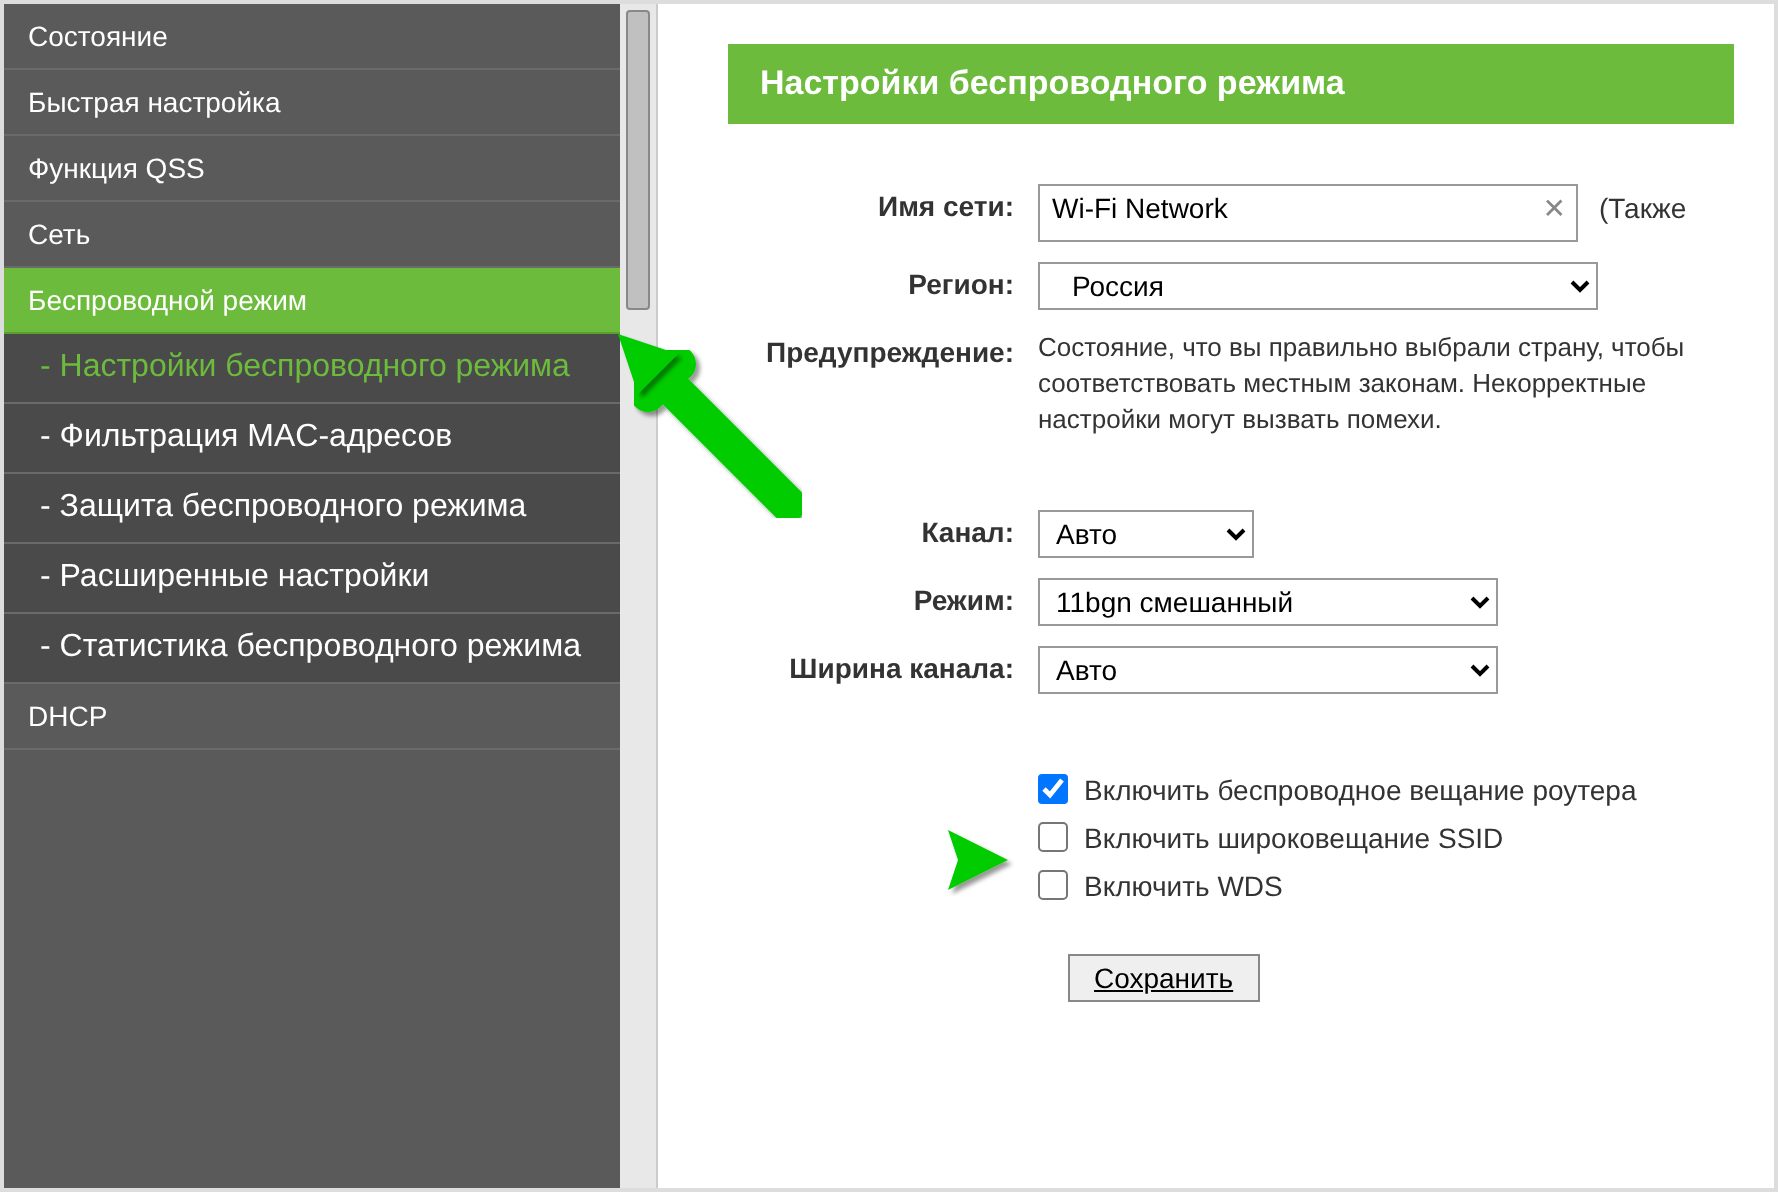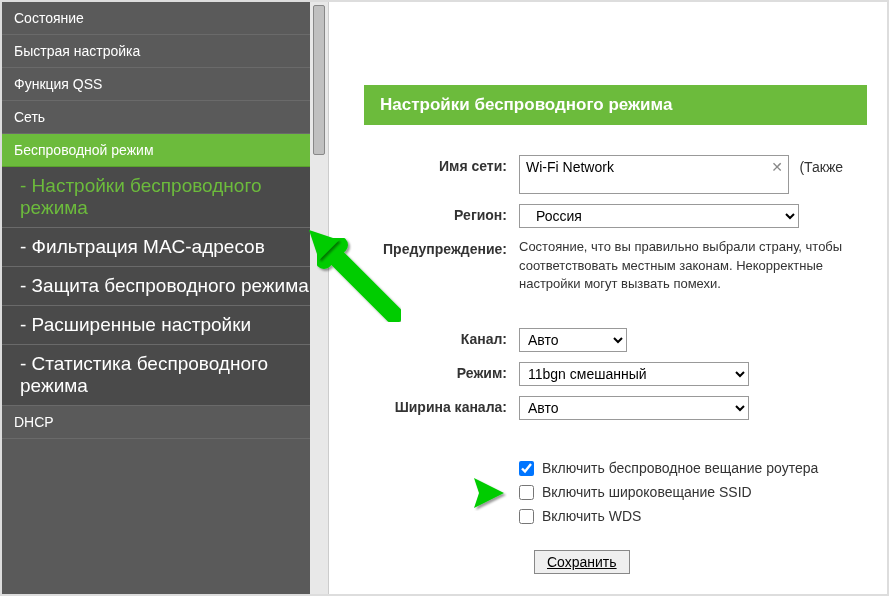--- a/index.html
+++ b/index.html
@@ -1,33 +1,33 @@
 <!DOCTYPE html>
 <html><head>
   <meta charset="utf-8">
   <style>
     * { margin: 0; padding: 0; box-sizing: border-box; font-family: Arial, sans-serif; }
     body { background: #fff; width: 889px; height: 596px; overflow: hidden; border: 2px solid #ddd; }
-    .container { display: flex; height: 100%; align-items: flex-end; }
+    .container { display: flex; height: 100%; }
     .sidebar { width: 327px; background: #fff; position: relative; height: 100%; border-right: 1px solid #ccc; }
     .sidebar-inner { background: #5a5a5a; height: 100%; }
     .sidebar-item { padding: 8px 12px; color: #fff; border-bottom: 1px solid #6a6a6a; cursor: pointer; font-size: 14px; }
     .sidebar-item.active-parent { background: #6cbb3c; color: #fff; border-bottom: 1px solid #5aa12c; }
-    .sidebar-item.sub { padding-left: 18px; font-size: 19px; background: #4a4a4a; }
+    .sidebar-item.sub { padding-left: 18px; font-size: 16px; background: #4a4a4a; }
     .sidebar-item.sub.active { color: #6cbb3c; }
     .scrollbar { position: absolute; right: 0; top: 0; width: 18px; height: 100%; background: #e8e8e8; }
     .scroll-thumb { position: absolute; right: 3px; top: 3px; width: 12px; height: 150px; background: #c0c0c0; border: 1px solid #888; border-radius: 2px; }
     .scroll-arrow { position: absolute; left: 3px; width: 12px; height: 12px; font-size: 10px; text-align: center; color: #555; }
     .scroll-arrow.up { top: 3px; }
     .main { flex: 1; padding: 20px 20px 20px 35px; background: #fff; position: relative; }
     .page-title { background: #6cbb3c; color: #fff; padding: 10px 16px; font-size: 17px; font-weight: bold; margin-bottom: 30px; }
     .form-row { display: flex; align-items: flex-start; margin-bottom: 10px; }
     .form-label { width: 155px; text-align: right; padding-right: 12px; font-size: 14px; font-weight: bold; color: #333; padding-top: 3px; }
     .form-control { flex: 1; }
-    .text-input { width: 270px; padding: 3px 22px 18px 6px; font-size: 14px; border: 1px solid #999; position: relative; }
+    .text-input { width: 270px; padding: 3px 22px 8px 6px; font-size: 14px; border: 1px solid #999; position: relative; }
     .input-wrap { position: relative; display: inline-block; }
     .clear-x { position: absolute; right: 6px; top: 4px; color: #888; cursor: pointer; font-size: 14px; }
     .also-text { font-size: 14px; color: #333; margin-left: 6px; }
     .select { border: 1px solid #999; padding: 2px 4px; font-size: 14px; background: #fff; }
     .select.wide { width: 280px; padding-left: 12px; }
     .select.med { width: 230px; }
     .select.sm { width: 108px; }
     .warning-text { font-size: 13px; color: #333; line-height: 1.4; }
     .spacer { height: 25px; }
     .checkbox-row { display: flex; align-items: center; margin-bottom: 8px; padding-left: 155px; }

